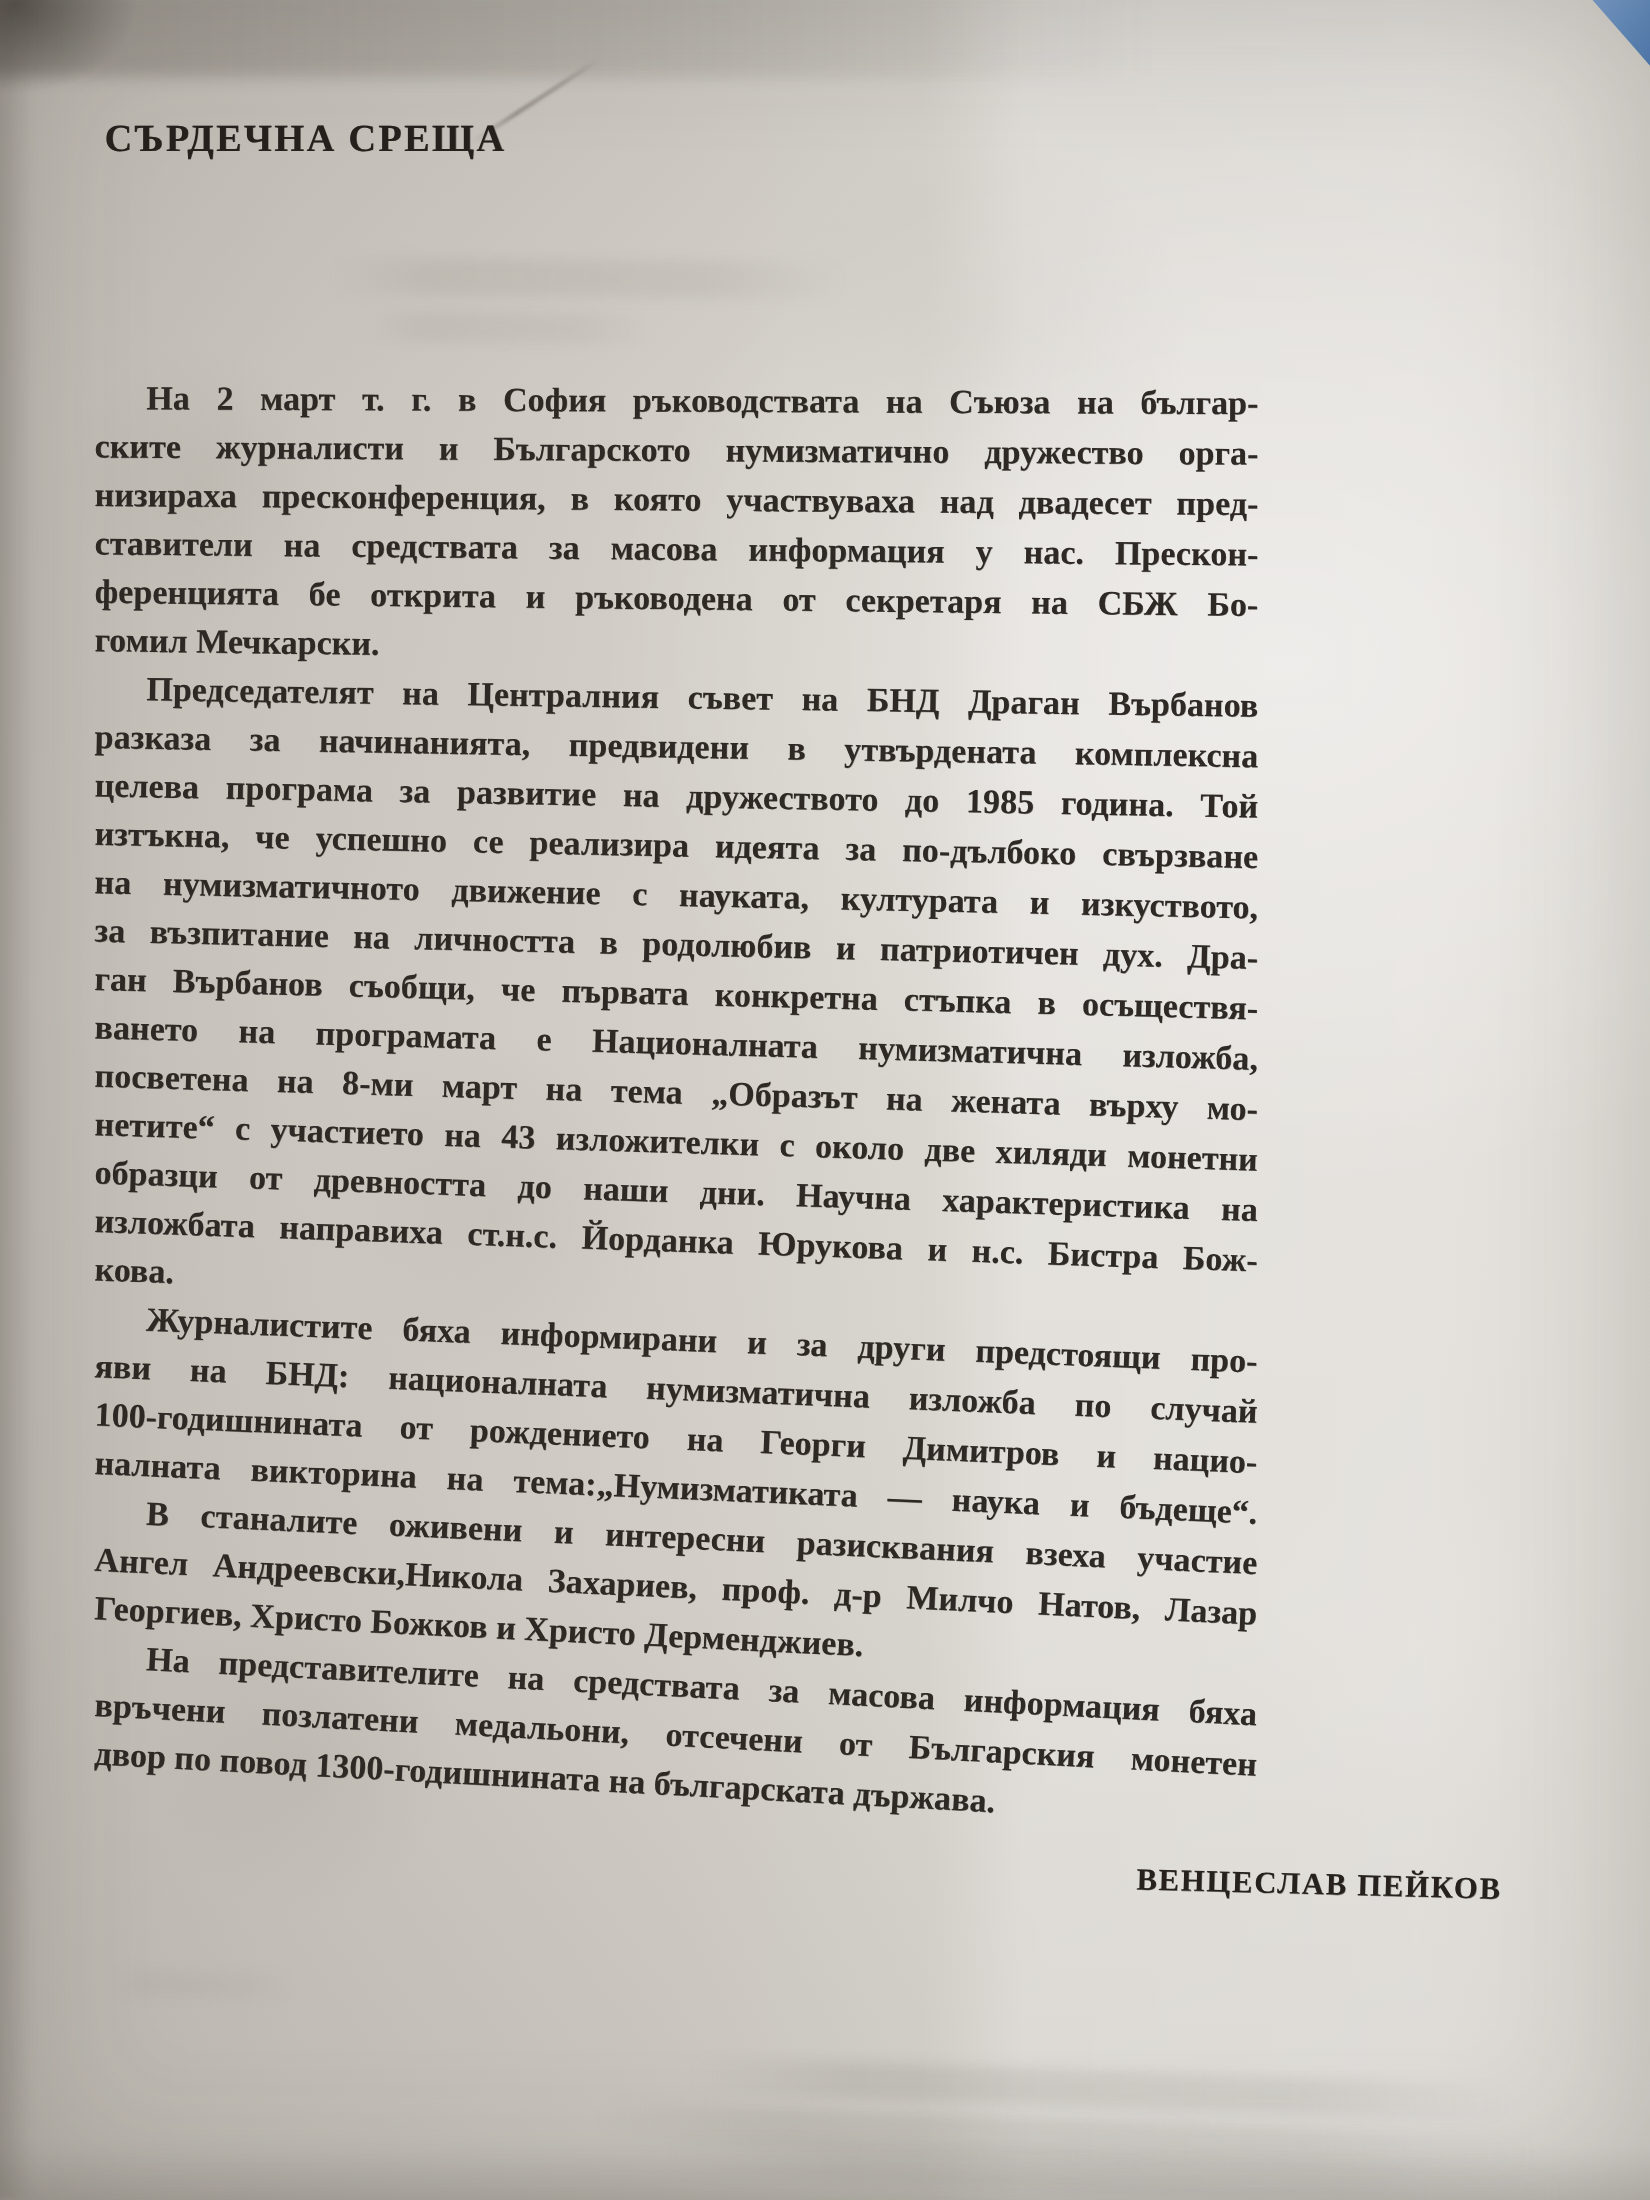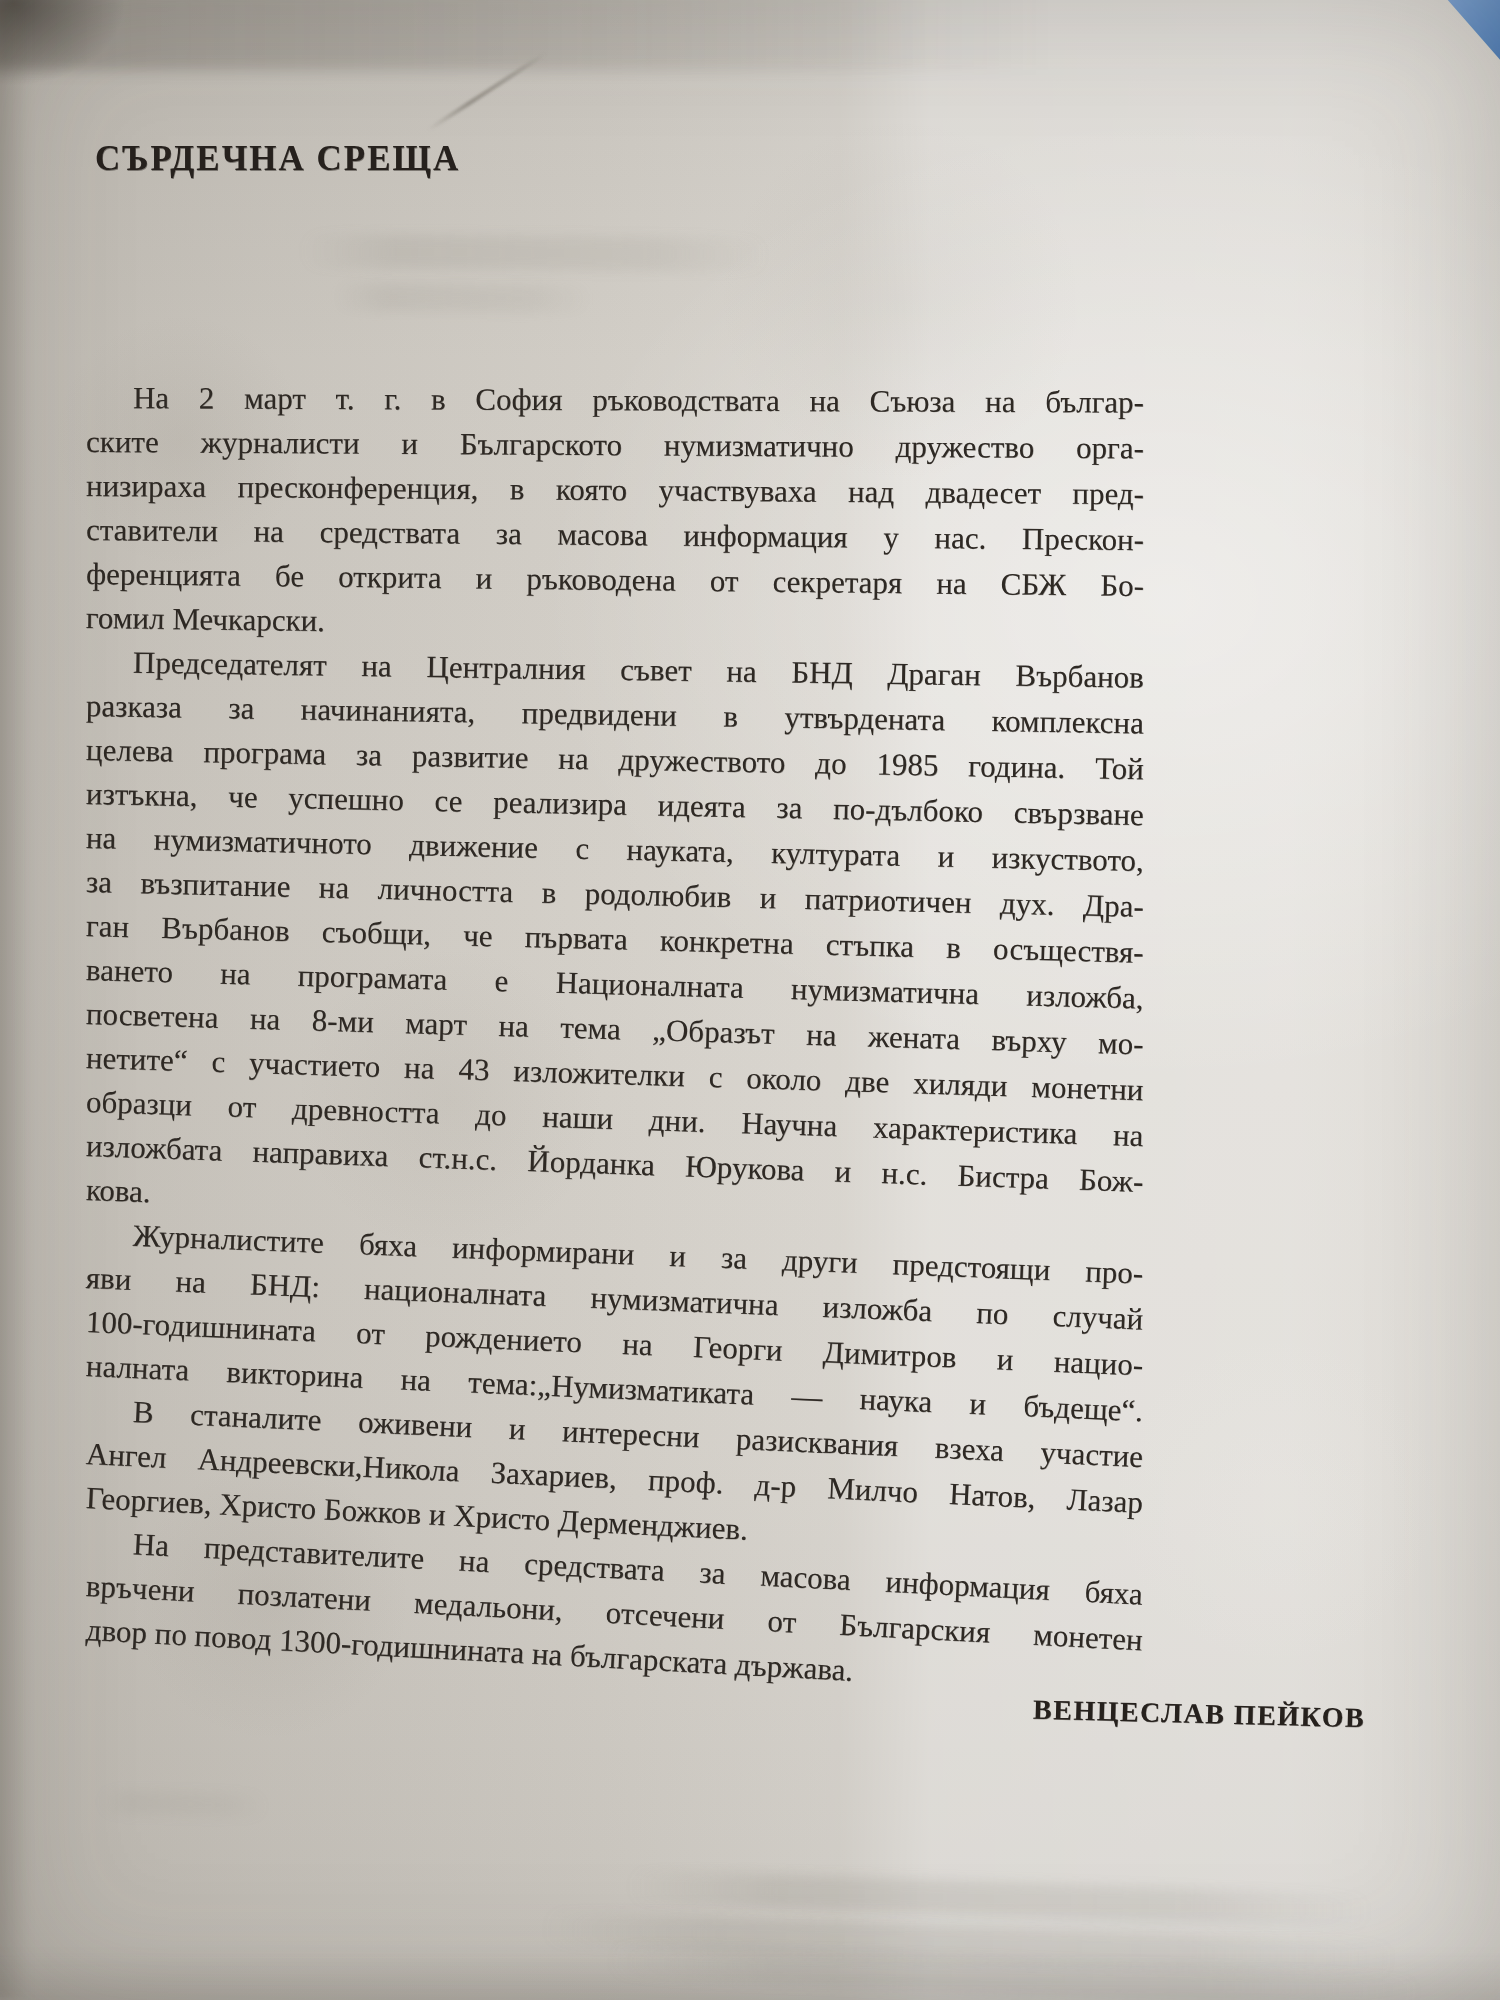--- a/index.html
+++ b/index.html
@@ -60,33 +60,34 @@
     filter: blur(6px);
     border-radius: 20px;
   }
   .g1 { left: 300px; top: 236px; width: 470px; height: 34px; transform: rotate(0.5deg); opacity: 0.55; }
   .g2 { left: 332px; top: 284px; width: 262px; height: 28px; transform: rotate(0.6deg); opacity: 0.45; }
   .g3 { left: 625px; top: 1882px; width: 750px; height: 34px; transform: rotate(2deg);   opacity: 0.65; }
   .g4 { left: 540px; top: 1926px; width: 860px; height: 36px; transform: rotate(2.2deg); opacity: 0.60; }
   .g5 { left: 605px; top: 1960px; width: 820px; height: 34px; transform: rotate(2.4deg); opacity: 0.55; }
   .g6 { left: 98px;  top: 1792px; width: 170px; height: 24px; transform: rotate(1.5deg); opacity: 0.35; }
 
-  .title { position: absolute; left: 95px; top: 98px; color: #26211d; margin-top: 33px; }
+  .title { position: absolute; left: 95px; top: 98px; color: #26211d; }
   .title-line {
     font-weight: bold;
     font-size: 35px;
     line-height: 56px;
     letter-spacing: 2px;
     white-space: nowrap;
     text-shadow: 0.5px 0.5px 0.6px rgba(38,33,29,0.45);
   }
   .body {
     position: absolute;
-    left: 86px; top: 376px; width: 1058px;
+    left: 86px; top: 340px; width: 1058px;
     color: #2e2924;
+    font-weight: bold;
   }
   .line {
     font-size: 31px;
     line-height: 44px;
     height: 44px;
     white-space: nowrap;
     text-align: justify;
     text-align-last: justify;
     text-justify: inter-word;
     transform-origin: 0 50%;

